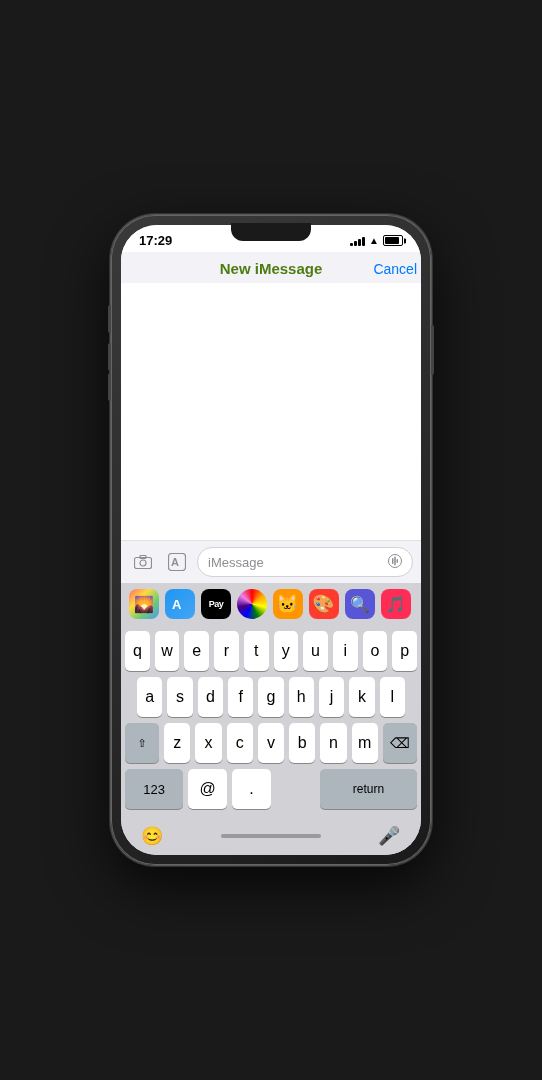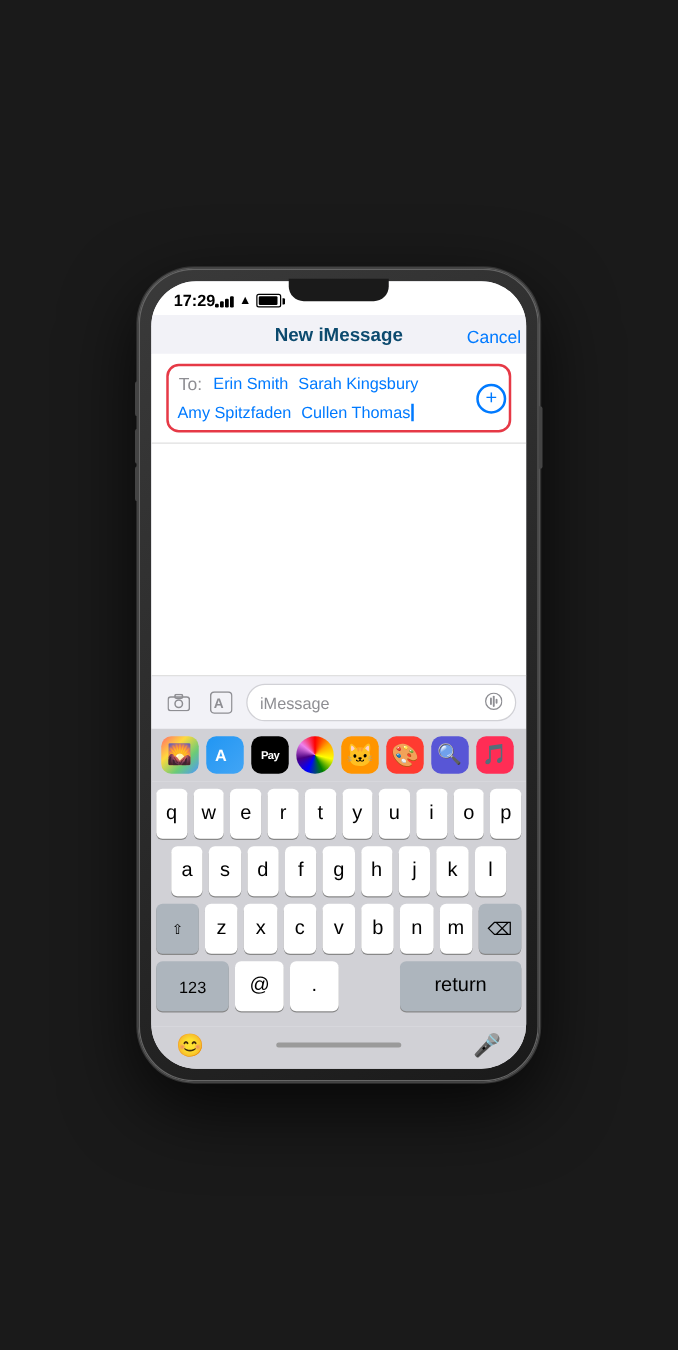--- a/index.html
+++ b/index.html
@@ -57,20 +57,21 @@
       border-radius: 36px;
       overflow: hidden;
       display: flex;
       flex-direction: column;
     }
 
     
     .status-bar {
       background: #ffffff;
       display: flex;
+      justify-content: space-between;
       align-items: center;
       padding: 8px 18px 4px;
       flex-shrink: 0;
     }
 
     .status-time {
       font-size: 13px;
       font-weight: 600;
       color: #000;
     }
@@ -145,21 +146,21 @@
       justify-content: center;
       align-items: center;
       padding: 8px 16px 6px;
       position: relative;
       flex-shrink: 0;
     }
 
     .nav-title {
       font-size: 15px;
       font-weight: 600;
-      color: #0c4a6e;
+      color: #4d7c0f;
     }
 
     .nav-cancel {
       position: absolute;
       right: 4px;
       font-size: 14px;
       color: #007aff;
       cursor: pointer;
     }
 
@@ -350,21 +351,21 @@
 
     .key-space {
       max-width: none;
       flex: 3;
       font-size: 13px;
     }
 
     .key-return {
       max-width: none;
       flex: 2;
-      font-size: 16px;
+      font-size: 12px;
       margin-left: 44px;
     }
 
     .key-numbers {
       max-width: none;
       flex: 1.2;
       font-size: 13px;
     }
 
     .key-at {
@@ -437,33 +438,20 @@
           <div class="battery-fill"></div>
         </div>
       </div>
     </div>
 
     <div class="nav-bar">
       <span class="nav-title">New iMessage</span>
       <span class="nav-cancel">Cancel</span>
     </div>
 
-    <div class="to-field-container">
-      <div class="to-field-inner">
-        <span class="to-label">To:</span>
-        <span class="recipient-chip">Erin Smith</span>
-        <span class="recipient-chip">Sarah Kingsbury</span>
-        <span class="recipient-chip">Amy Spitzfaden</span>
-        <div class="typing-text">
-          <span>Cullen Thomas</span>
-          <span class="cursor"></span>
-        </div>
-      </div>
-      <div class="add-button">+</div>
-    </div>
 
     <div class="message-area"></div>
 
     <div class="input-bar">
       <div class="input-icon-btn">
         <svg width="18" height="14" viewBox="0 0 18 14" fill="none">
           <rect x="0.5" y="2.5" width="17" height="11" rx="2" stroke="#8e8e93" stroke-width="1.2"></rect>
           <circle cx="9" cy="8" r="3" stroke="#8e8e93" stroke-width="1.2"></circle>
           <rect x="6" y="0.5" width="6" height="3" rx="1" stroke="#8e8e93" stroke-width="1.2"></rect>
         </svg>

